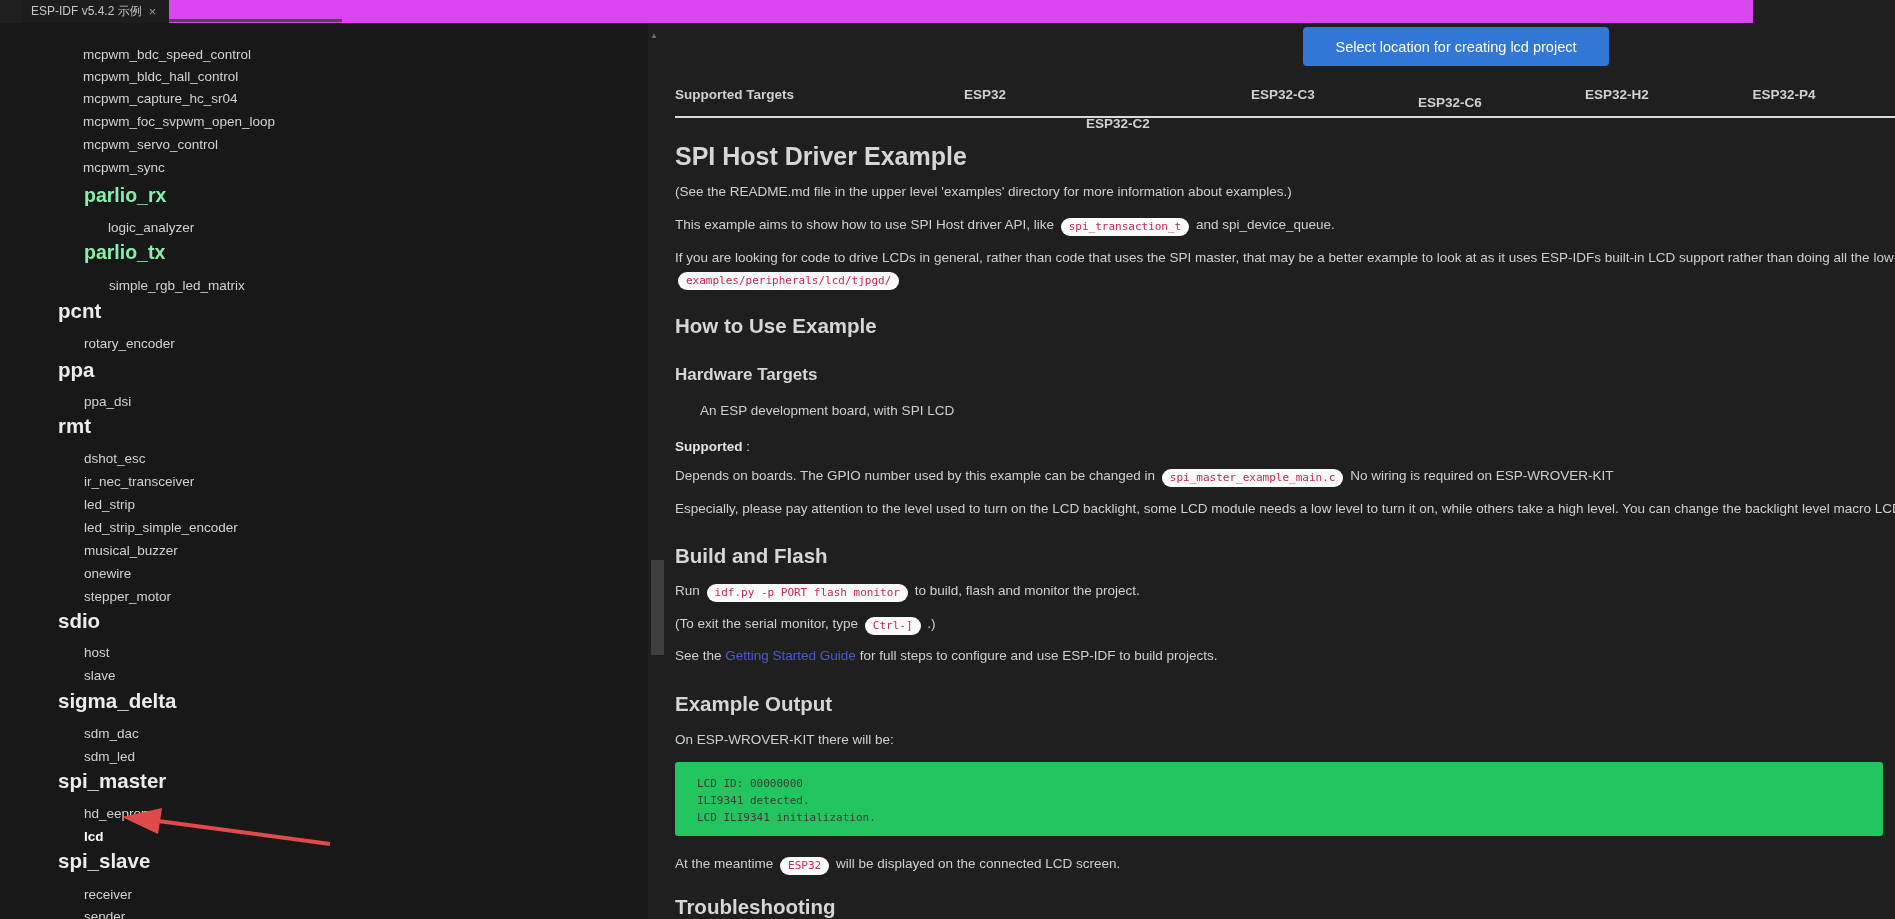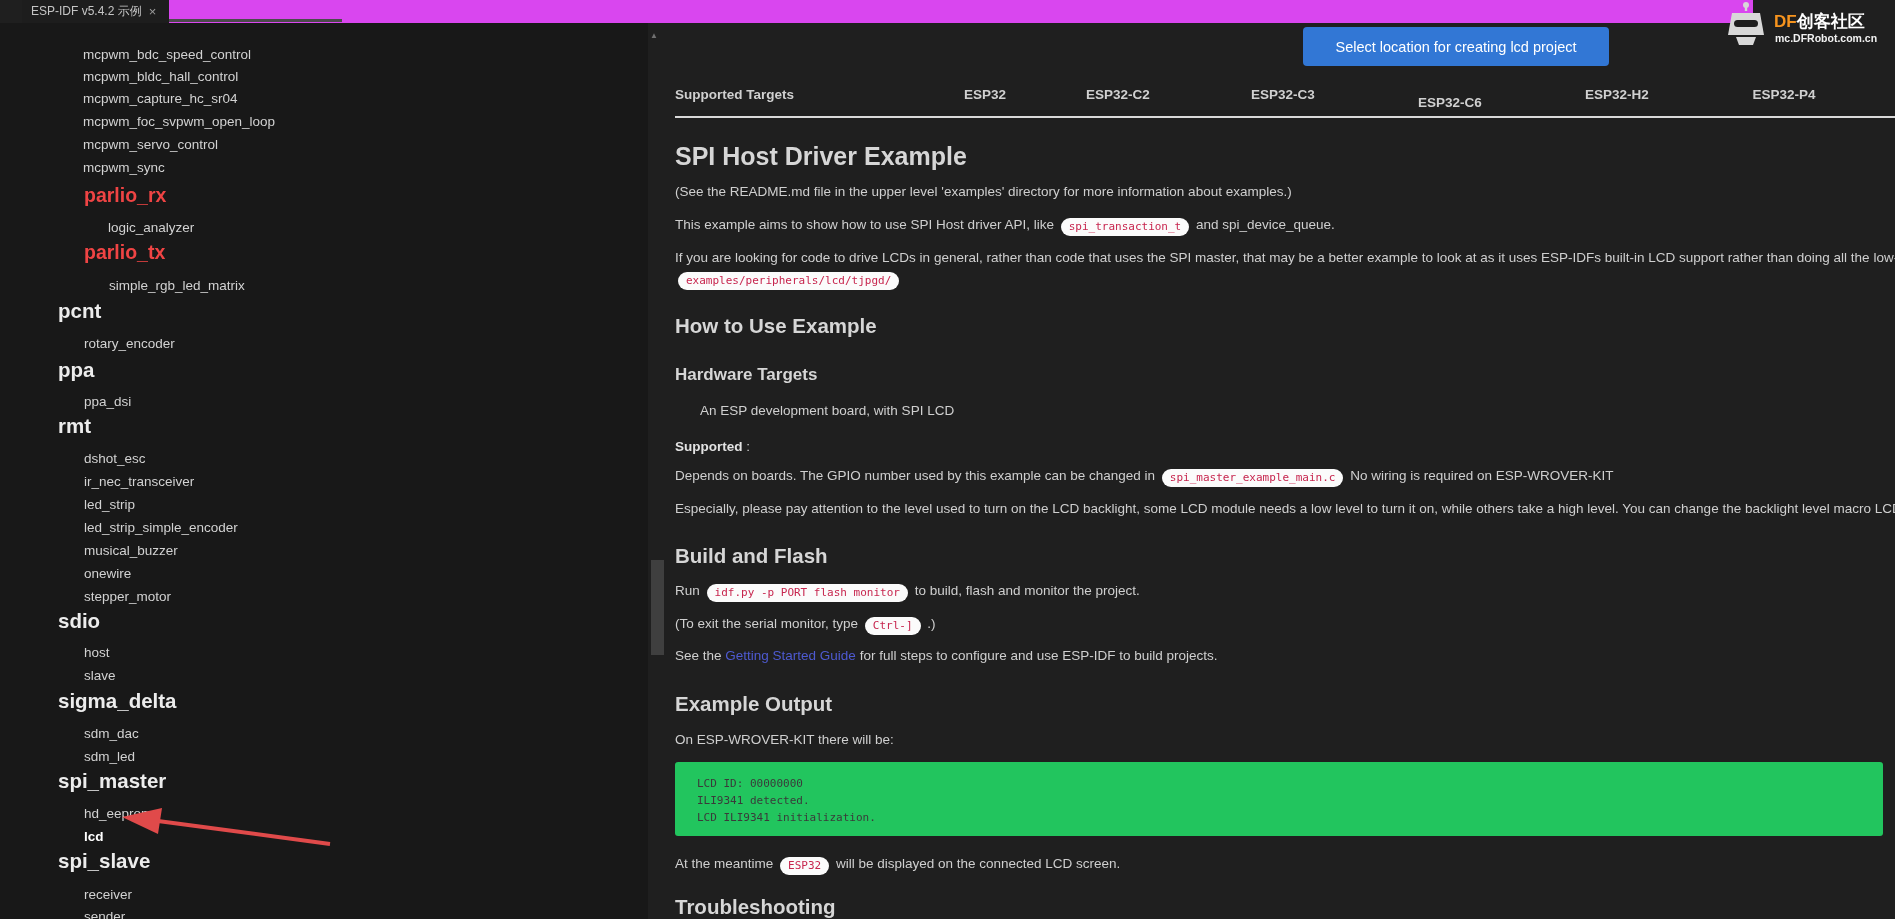--- a/index.html
+++ b/index.html
@@ -12,21 +12,21 @@
        display:flex;align-items:center;padding-left:9px;box-sizing:border-box;}
   .tab-title{font-size:12px;color:#c5c5c5;white-space:nowrap;}
   .tab-close{margin-left:7px;font-size:13px;color:#9d9d9d;line-height:1;cursor:pointer;}
   .tabscroll{position:absolute;left:147px;top:19px;width:173px;height:3px;background:#4b4b4b;}
   
   .panelL{position:absolute;left:0;top:23px;width:648px;height:896px;background:#181818;overflow:hidden;}
   .ti{position:absolute;white-space:nowrap;cursor:pointer;}
   .t-item{font-size:13.5px;color:#d2d2d2;}
   .t-sel{font-size:13.5px;color:#ffffff;font-weight:bold;}
   .t-head{font-size:20.5px;font-weight:bold;color:#ececec;}
-  .t-subhead{font-size:19.5px;font-weight:bold;color:#ef4444;}
+  .t-subhead{font-size:19.5px;font-weight:bold;color:#86efac;}
   
   .panelR{position:absolute;left:648px;top:23px;width:1247px;height:896px;background:#1f1f1f;overflow:hidden;}
   .uparrow{position:absolute;left:2px;top:8px;font-size:8px;color:#707070;}
   .thumb{position:absolute;left:3px;top:537px;width:13px;height:95px;background:#3f3f3f;}
   .btn{position:absolute;left:655px;top:4px;width:306px;height:39px;background:#3277d5;
        border:none;border-radius:4px;color:#fff;font-size:14.5px;font-family:"Liberation Sans",sans-serif;
        display:flex;align-items:center;justify-content:center;cursor:pointer;white-space:nowrap;}
   .trow{position:absolute;left:0;top:64px;width:1247px;height:20px;}
   .tlabel{position:absolute;left:27px;top:0;font-size:13.5px;font-weight:bold;color:#d0d0d0;white-space:nowrap;}
   .tcol{position:absolute;top:0;width:120px;text-align:center;font-size:13.5px;font-weight:bold;color:#d0d0d0;}
@@ -103,21 +103,21 @@
     </div>
 
   <div class="panelR">
     <span class="uparrow">▲</span>
     <div class="thumb"></div>
 
     <button class="btn">Select location for creating lcd project</button>
 
     <div class="trow">
       <span class="tlabel">Supported Targets</span>
-      <span id="target-cols"><span class="tcol" style="left: 277px;">ESP32</span><span class="tcol" style="left: 410px;">ESP32-C2</span><span class="tcol" style="left: 575px;">ESP32-C3</span><span class="tcol" style="left: 742px; margin-top: 8px;">ESP32-C6</span><span class="tcol" style="left: 909px;">ESP32-H2</span><span class="tcol" style="left: 1076px;">ESP32-P4</span></span>
+      <span id="target-cols"><span class="tcol" style="left: 277px;">ESP32</span><span class="tcol" style="left: 410px; margin-top: 29px;">ESP32-C2</span><span class="tcol" style="left: 575px;">ESP32-C3</span><span class="tcol" style="left: 742px; margin-top: 8px;">ESP32-C6</span><span class="tcol" style="left: 909px;">ESP32-H2</span><span class="tcol" style="left: 1076px;">ESP32-P4</span></span>
     </div>
     <div class="trule"></div>
 
     <div class="dl h1" style="top:119px;">SPI Host Driver Example</div>
     <div class="dl" style="top:161px;">(See the README.md file in the upper level 'examples' directory for more information about examples.)</div>
     <div class="dl" style="top:194px;"><span>This example aims to show how to use SPI Host driver API, like </span><span class="chip">spi_transaction_t</span><span> and spi_device_queue.</span></div>
     <div class="dl" style="top:227px;"><span>If you are looking for code to drive LCDs in general, rather than code that uses the SPI master, that may be a better example to look at as it uses ESP-IDFs built-in LCD support rather than doing all the low-level wor</span></div>
     <div class="dl" style="top:248px;"><span class="chip">examples/peripherals/lcd/tjpgd/</span></div>
 
     <div class="dl h2" style="top:291px;">How to Use Example</div>
@@ -136,32 +136,19 @@
     <div class="dl" style="top:709px;">On ESP-WROVER-KIT there will be:</div>
     <div class="codeblock" id="codeblock">
         <div class="cl">LCD ID: 00000000</div>
         <div class="cl">ILI9341 detected.</div>
         <div class="cl">LCD ILI9341 initialization.</div>
       </div>
     <div class="dl" style="top:833px;"><span>At the meantime </span><span class="chip">ESP32</span><span> will be displayed on the connected LCD screen.</span></div>
     <div class="dl h2" style="top:872px;">Troubleshooting</div>
   </div>
 
-  <div class="logo">
-    <svg width="48" height="50" viewBox="0 0 48 50">
-      <circle cx="24" cy="4" r="3" fill="#d8d8d8"></circle>
-      <rect x="22.8" y="6" width="2.4" height="4" fill="#d8d8d8"></rect>
-      <path d="M10 12 L38 12 L42 34 L6 34 Z" fill="#d8d8d8"></path>
-      <rect x="12" y="19" width="24" height="7" rx="3.5" fill="#1d1d1d"></rect>
-      <path d="M14 36 L34 36 L31 44 L17 44 Z" fill="#d8d8d8"></path>
-    </svg>
-    <div class="brand">
-      <span class="df">DF</span><span class="rest">创客社区</span>
-    </div>
-    <div class="brand-url">mc.DFRobot.com.cn</div>
-  </div>
 
   <svg class="overlay">
     <line x1="330" y1="844" x2="158" y2="821" stroke="#e04a4a" stroke-width="4"></line>
     <polygon points="122,817 162,808 158,834" fill="#e04a4a"></polygon>
   </svg>
 
 </div>
 
 </body></html>

